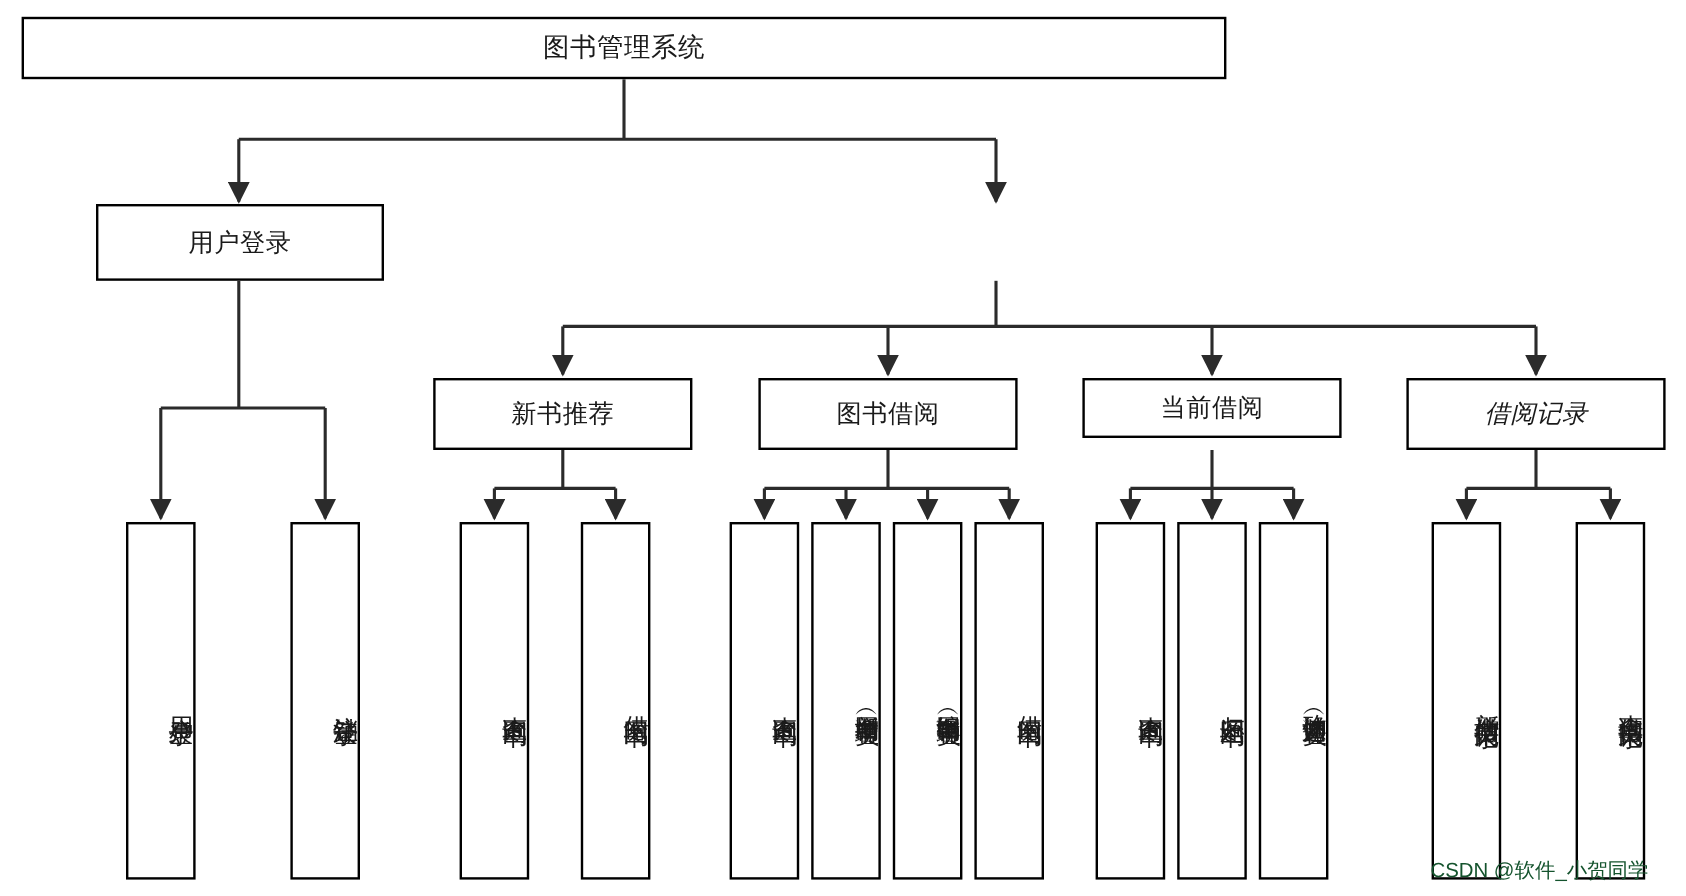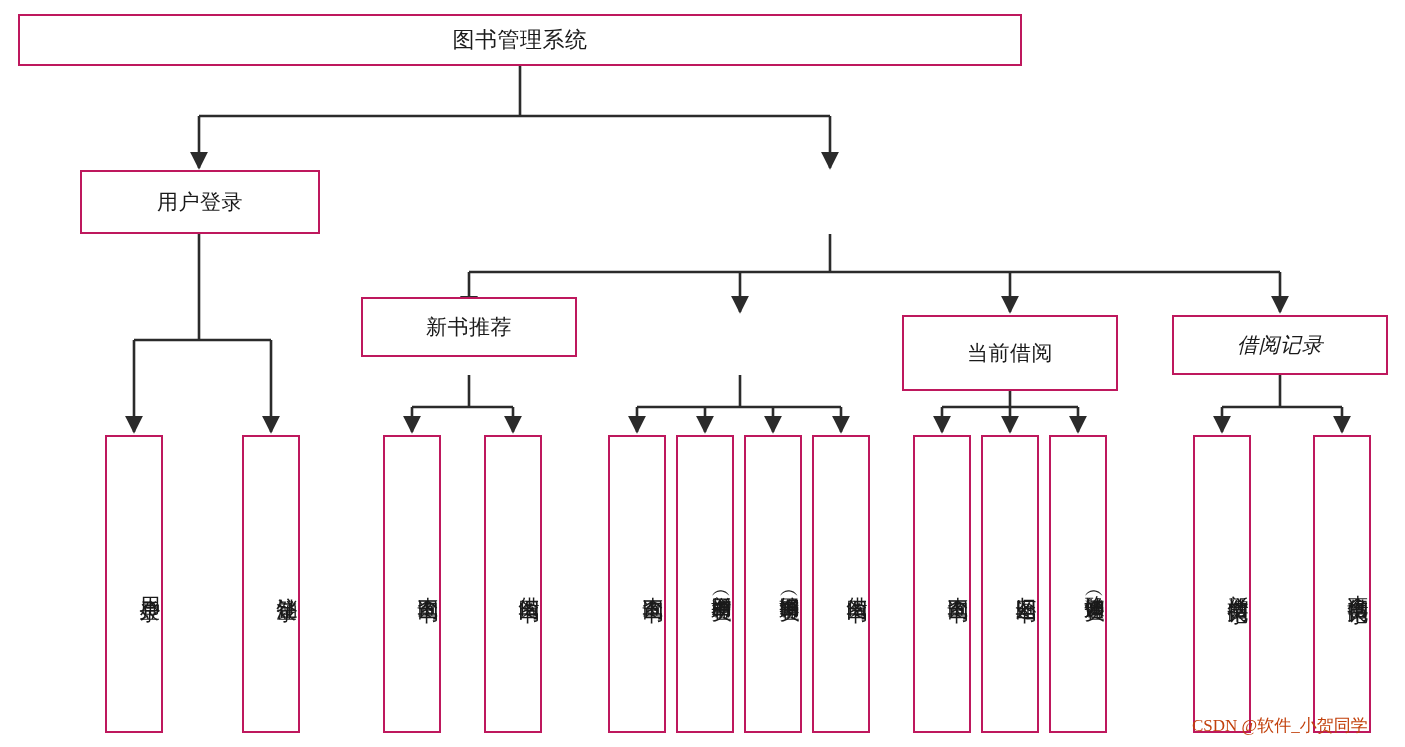--- a/index.html
+++ b/index.html
@@ -21,21 +21,21 @@
   #edge-layer {
     position: absolute;
     left: 0;
     top: 0;
     width: 1405px;
     height: 747px;
   }
   .node {
     position: absolute;
     box-sizing: border-box;
-    border: 2px solid #be185d;
+    border: 2px solid #000000;
     background: #ffffff;
     display: flex;
     align-items: center;
     justify-content: center;
     color: #1a1a1a;
     z-index: 2;
   }
   .node-h {
     font-size: 21px;
     letter-spacing: 0.5px;
@@ -58,24 +58,24 @@
   }
   .node-v.tall-text {
     font-size: 20px;
     letter-spacing: 1px;
   }
   .watermark {
     position: absolute;
     left: 1192px;
     top: 714px;
     font-size: 17px;
-    color: #c2410c;
+    color: #14532d;
     white-space: nowrap;
     z-index: 5;
-    font-family: Liberation Serif, serif;
+    font-family: Liberation Sans, sans-serif;
   }
 </style>
 </head>
 <body>
 
 <div id="diagram-root">
 
   <svg id="edge-layer" viewBox="0 0 1405 747" width="1405" height="747" xmlns="http://www.w3.org/2000/svg">
     <defs>
       <marker id="arrow" viewBox="0 0 10 10" refX="9" refY="5" markerWidth="7" markerHeight="7" orient="auto-start-reverse">
@@ -124,24 +124,25 @@
       <path d="M 1222 407 L 1222 432" marker-end="url(#arrow)"></path>
       <path d="M 1342 407 L 1342 432" marker-end="url(#arrow)"></path>
     </g>
   </svg>
 
   <div class="node node-h node-root" style="left:18px; top:14px; width:1004px; height:52px;">图书管理系统</div>
 
   <div class="node node-h" style="left:80px; top:170px; width:240px; height:64px;">用户登录</div>
 
 
-  <div class="node node-h" style="left:361px; top:297px; width:216px; height:60px;">新书推荐</div>
+  <div class="node node-h" style="left:361px; top:315px; width:216px; height:60px;">新书推荐</div>
 
+  <div class="node node-h" style="left:632px; top:315px; width:216px; height:60px;">图书借阅</div>
 
-  <div class="node node-h" style="left:902px; top:315px; width:216px; height:76px;">当前借阅</div>
+  <div class="node node-h" style="left:902px; top:315px; width:216px; height:50px;">当前借阅</div>
 
   <div class="node node-h" style="left:1172px; top:315px; width:216px; height:60px;font-style:italic;">借阅记录</div>
 
   <div class="node node-v" style="left:105px; top:435px; width:58px; height:298px; justify-content:center;">用户登录</div>
 
   <div class="node node-v" style="left:242px; top:435px; width:58px; height:298px; justify-content:center;">注销登录</div>
 
   <div class="node node-v" style="left:383px; top:435px; width:58px; height:298px; justify-content:center;">查询图书</div>
 
   <div class="node node-v" style="left:484px; top:435px; width:58px; height:298px; justify-content:center;">借阅图书</div>

